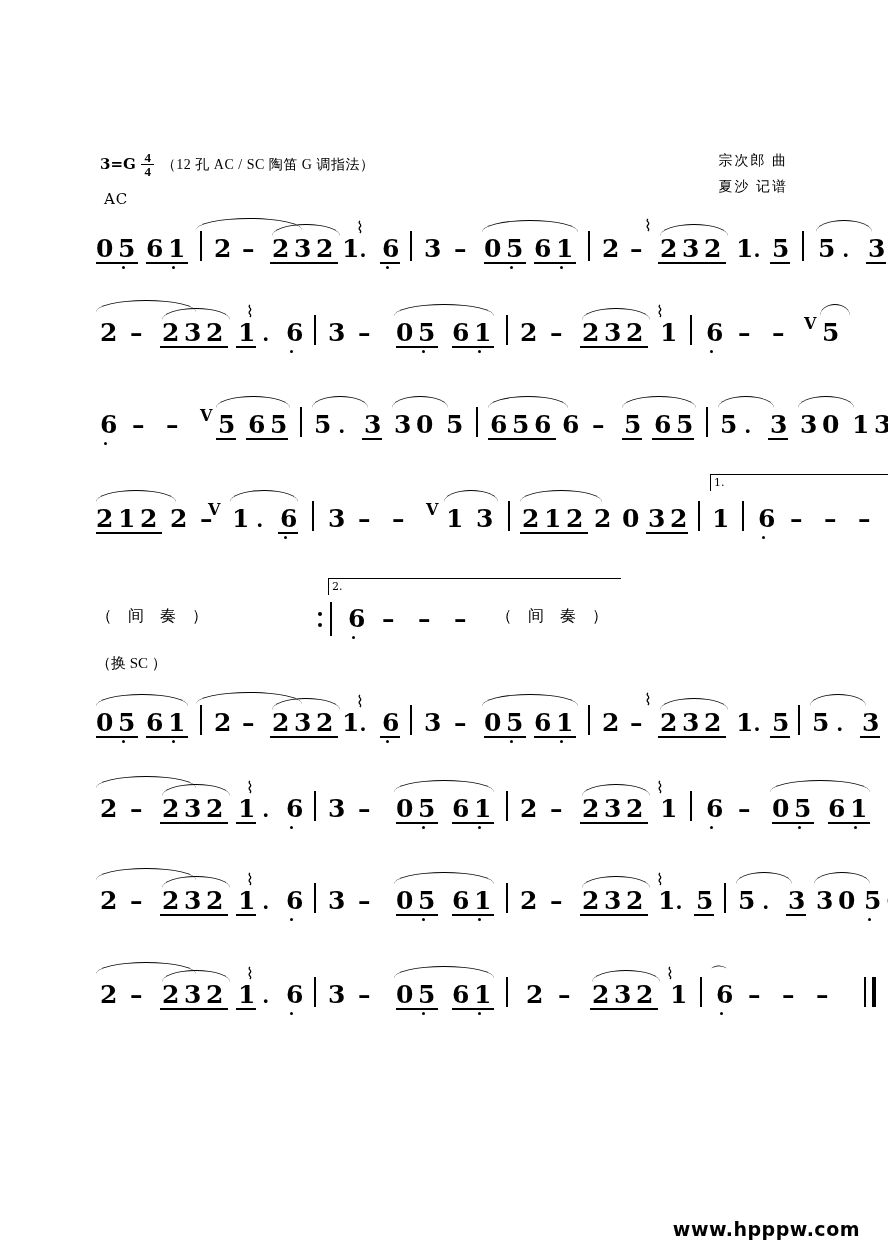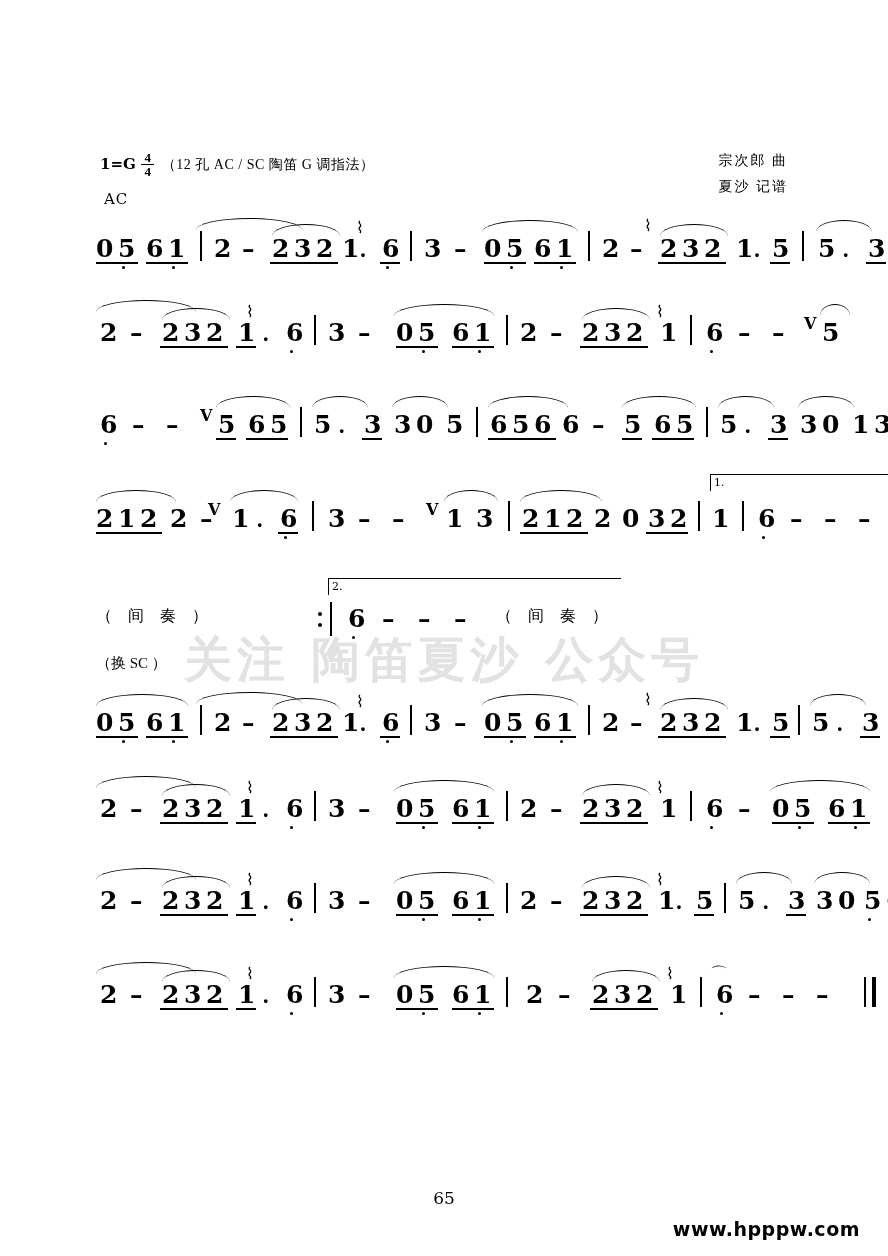--- a/index.html
+++ b/index.html
@@ -254,21 +254,21 @@
     letter-spacing: 0.5px;
   }
 </style>
 </head>
 <body>
 
 <div class="page">
 
 
   <div class="key-line">
-    <span class="eq">1=G</span><span class="meter"><span class="num">4</span><span class="bar"></span><span class="den">4</span></span><span class="fingering">（12 孔 AC / SC 陶笛 G 调指法）</span>
+    <span class="eq">3=G</span><span class="meter"><span class="num">4</span><span class="bar"></span><span class="den">4</span></span><span class="fingering">（12 孔 AC / SC 陶笛 G 调指法）</span>
   </div>
 
   <div class="credits">
     <div>宗次郎  曲</div>
     <div>夏沙  记谱</div>
   </div>
 
   <div class="ac-label">AC</div>
 
   <div class="row" style="top:222px;">
@@ -476,21 +476,20 @@
     </div>
     <div class="bl" style="left:646px; top:9px;"></div>
 
     <div class="n" style="left:662px; top:14px;">6</div>
     <div class="dot" style="left:666px; top:44px;"></div>
     <div class="dash" style="left:694px; top:14px;">–</div>
     <div class="dash" style="left:728px; top:14px;">–</div>
     <div class="dash" style="left:762px; top:14px;">–</div>
   </div>
 
-  <div class="watermark wm2">关注 陶笛夏沙 公众号</div>
 
   <div class="row" style="top:592px; height:70px;">
     <div class="interlude" style="left:0px; top:14px;">（  间   奏  ）</div>
 
     <div class="rdots" style="left:222px; top:20px;">
         <i></i>
         <i></i>
       </div>
     <div class="bl" style="left:234px; top:10px; height:34px;"></div>
 
@@ -724,16 +723,15 @@
     <div class="n" style="left:620px; top:14px;">6</div>
     <div class="dot" style="left:624px; top:44px;"></div>
     <div class="dash" style="left:652px; top:14px;">–</div>
     <div class="dash" style="left:686px; top:14px;">–</div>
     <div class="dash" style="left:720px; top:14px;">–</div>
 
     <div class="bl" style="left:768px; top:9px;"></div>
     <div class="bl thick" style="left:776px; top:9px;"></div>
   </div>
 
-  <div class="page-number">65</div>
   <div class="site">www.hpppw.com</div>
 
 </div>
 
 </body></html>

